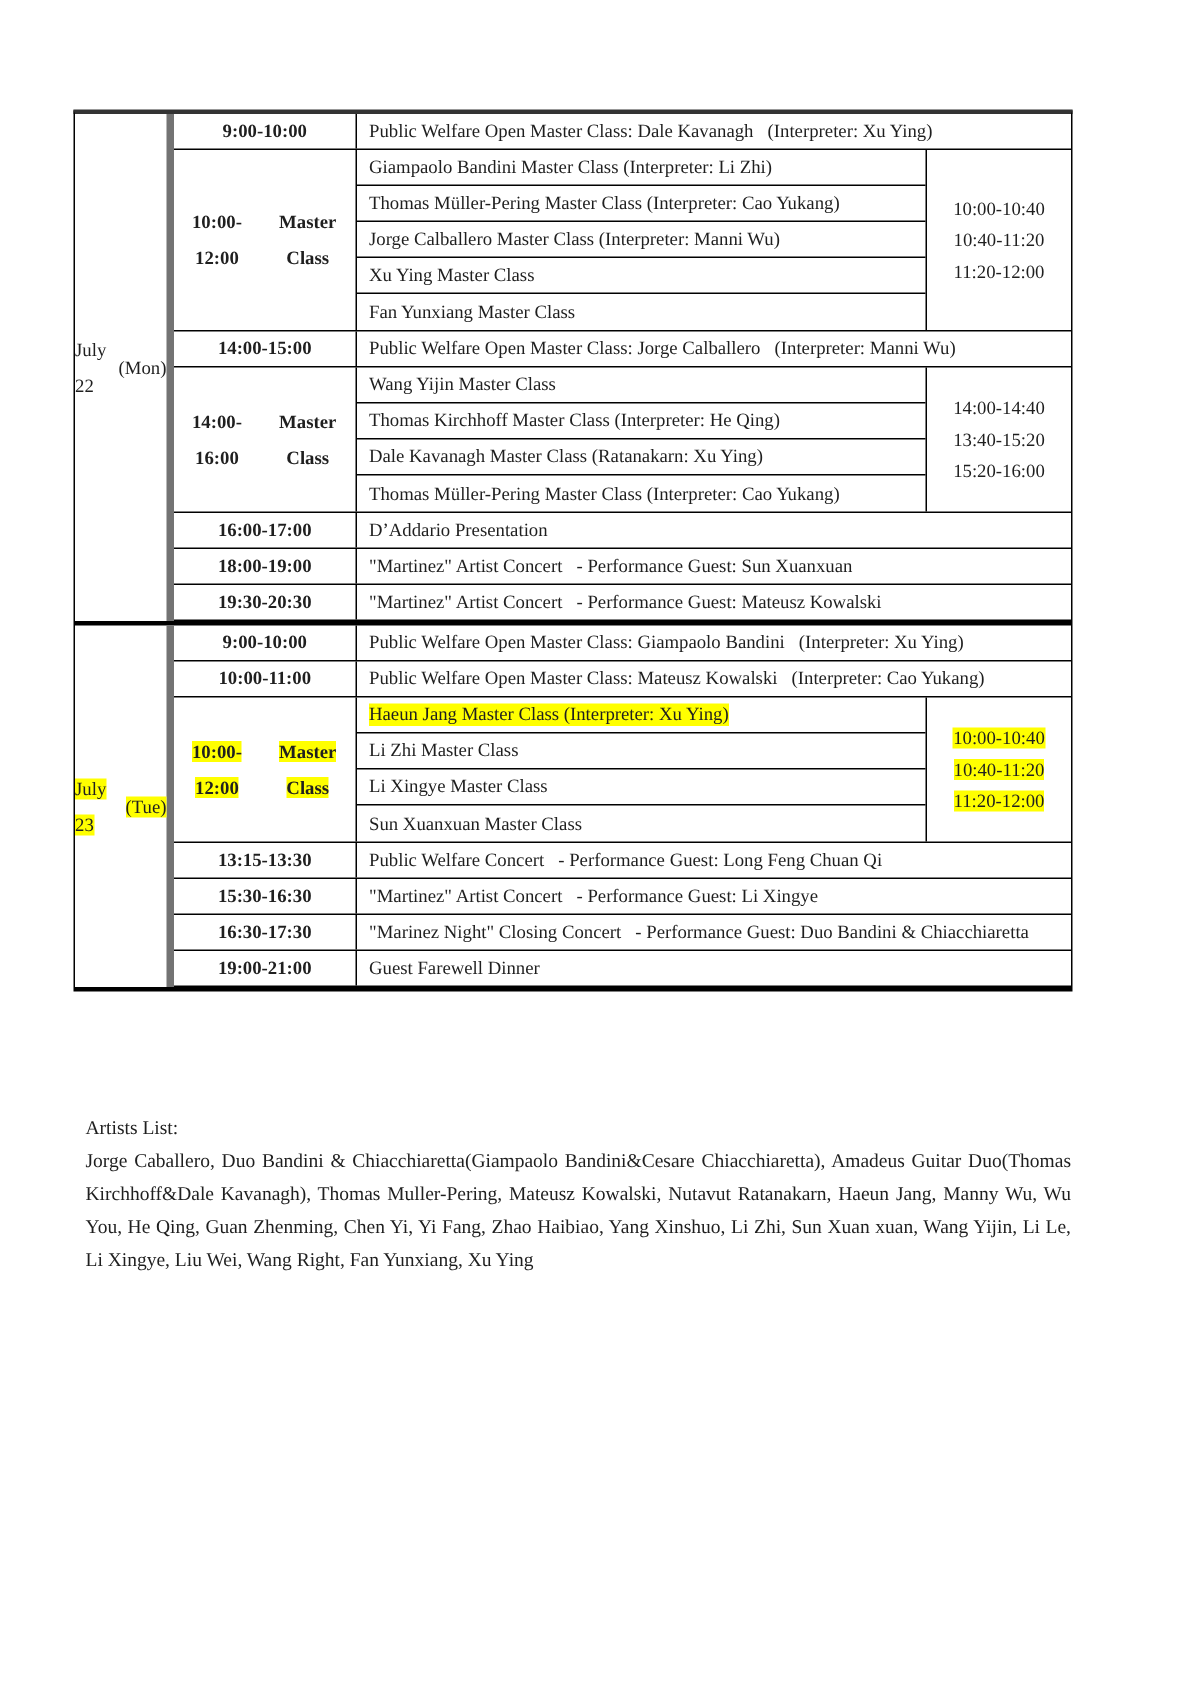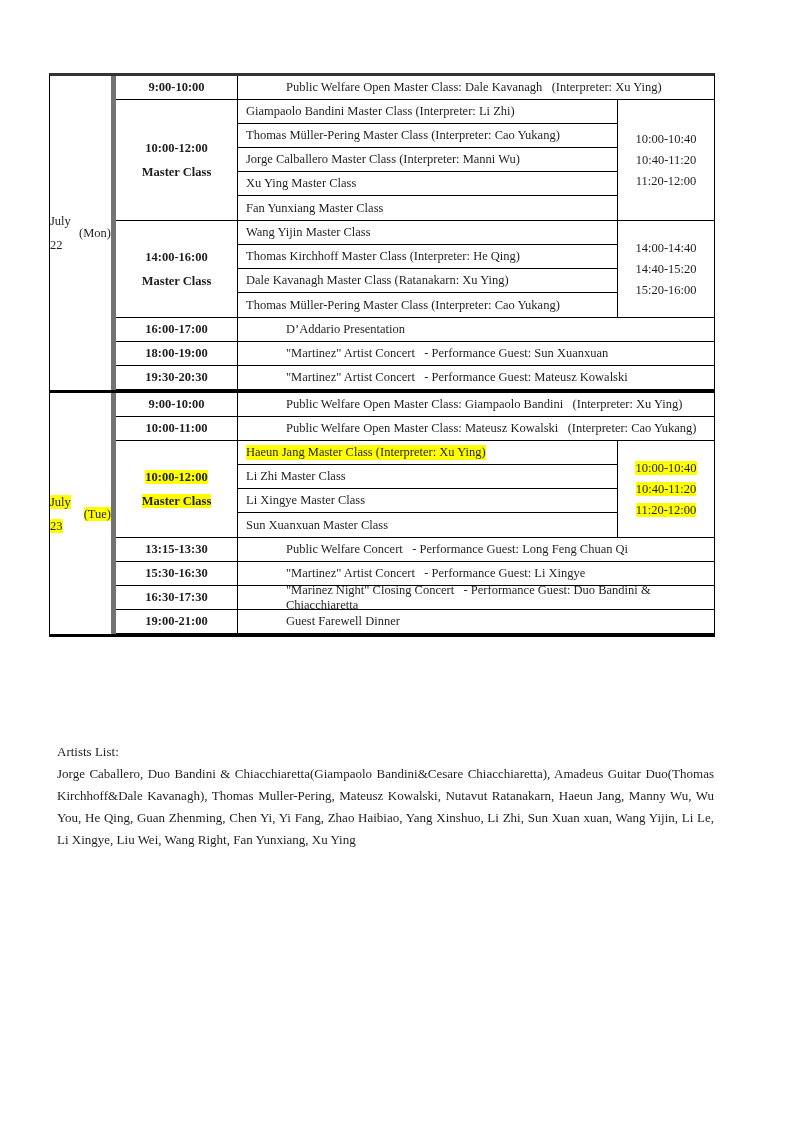--- a/index.html
+++ b/index.html
@@ -40,28 +40,27 @@
   .row.tall { height: 44px; }
   .row.bb2 { border-bottom-width: 2px; }
 
   .time-cell {
     width: 122px; flex-shrink: 0;
     border-right: 1px solid #000;
     display: flex; justify-content: center; align-items: center;
     text-align: center;
     font-weight: bold;
   }
-  .time-cell.two-line { flex-direction: column; line-height: 24px; }
+  .time-cell.two-line { flex-direction: row; line-height: 24px; justify-content: flex-end; }
 
   .desc-cell {
     flex: 1; min-width: 0;
     display: flex; align-items: center;
     padding-left: 8px; padding-right: 4px;
     white-space: pre-wrap;
-    margin-left: 40px;
   }
 
   .master-block { display: flex; align-items: stretch; border-bottom: 1px solid #000; }
   .subrows { flex: 1; min-width: 0; display: flex; flex-direction: column; }
   .subrow {
     height: 24px; border-bottom: 1px solid #000;
     display: flex; align-items: center;
     padding-left: 8px; white-space: pre-wrap;
   }
   .subrows .subrow:last-child { border-bottom: none; }
@@ -118,35 +117,39 @@
             <div class="subrow">Xu Ying Master Class</div>
             <div class="subrow">Fan Yunxiang Master Class</div>
           </div>
           <div class="slots-cell">
             <div>10:00-10:40</div>
             <div>10:40-11:20</div>
             <div>11:20-12:00</div>
           </div>
         </div>
 
+        <div class="row">
+          <div class="time-cell">14:00-15:00</div>
+          <div class="desc-cell">Public Welfare Open Master Class: Jorge Calballero   (Interpreter: Manni Wu)</div>
+        </div>
 
         <div class="master-block">
           <div class="time-cell two-line">
             <div>14:00-16:00</div>
             <div>Master Class</div>
           </div>
           <div class="subrows">
             <div class="subrow">Wang Yijin Master Class</div>
             <div class="subrow">Thomas Kirchhoff Master Class (Interpreter: He Qing)</div>
             <div class="subrow">Dale Kavanagh Master Class (Ratanakarn: Xu Ying)</div>
             <div class="subrow">Thomas Müller-Pering Master Class (Interpreter: Cao Yukang)</div>
           </div>
           <div class="slots-cell">
             <div>14:00-14:40</div>
-            <div>14:40-15:20</div>
+            <div>13:40-15:20</div>
             <div>15:20-16:00</div>
           </div>
         </div>
 
         <div class="row">
           <div class="time-cell">16:00-17:00</div>
           <div class="desc-cell">D’Addario Presentation</div>
         </div>
 
         <div class="row">

